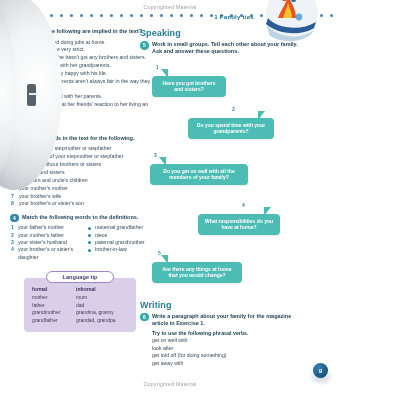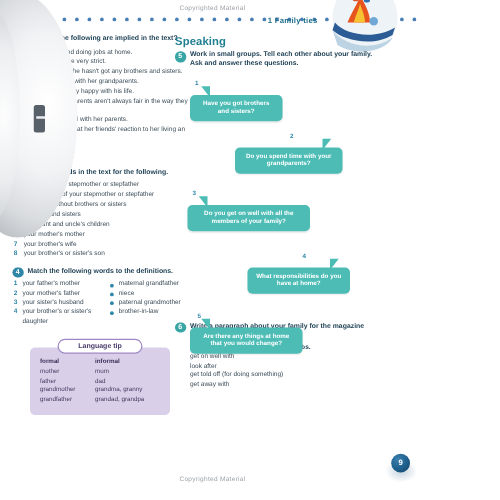--- a/index.html
+++ b/index.html
@@ -534,20 +534,21 @@
       <div class="bub tail-left" style="left:10px; top:102px; width:86px;">Do you get on well with all the members of your family?</div>
 
       <div class="bub-num" style="left:102px; top:140px;">4</div>
       <div class="bub tail-right" style="left:58px; top:152px; width:70px;">What responsibilities do you have at home?</div>
 
       <div class="bub-num" style="left:18px; top:188px;">5</div>
       <div class="bub tail-left" style="left:12px; top:200px; width:78px;">Are there any things at home that you would change?</div>
 
     </div>
 
+    <div class="sec-head" style="margin-top:42px;">Writing</div>
 
     <div class="ex">
       <div class="ex-head">
         <div class="ex-num teal">6</div>
         <div class="ex-text">Write a paragraph about your family for the magazine article in Exercise 1.</div>
       </div>
       <div class="sub-bold">Try to use the following phrasal verbs.</div>
       <ul class="plain">
         <li>get on well with</li>
         <li>look after</li>

